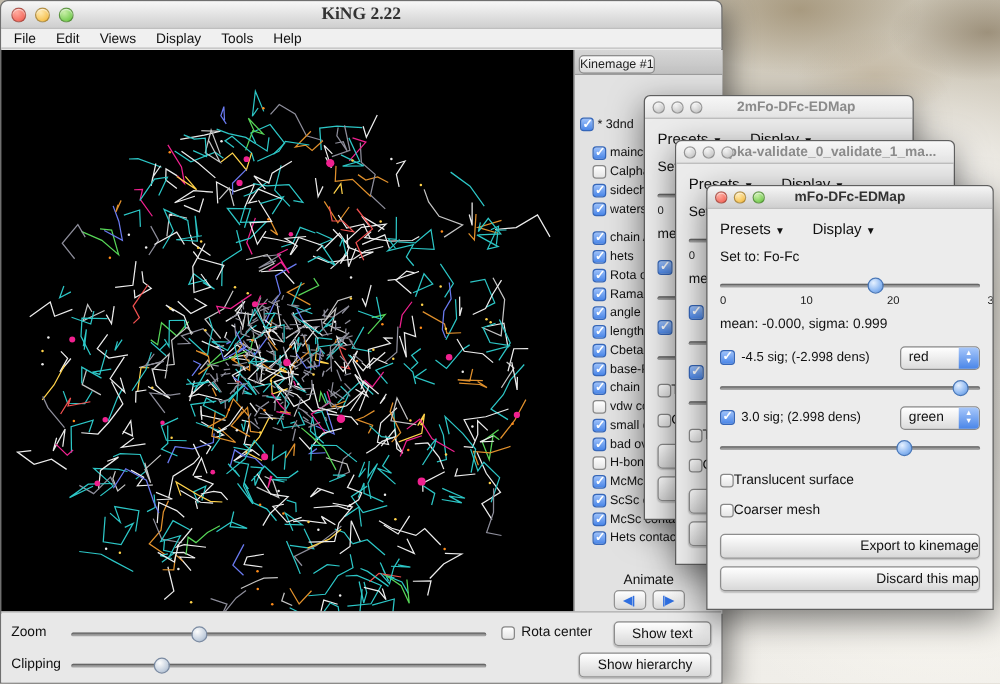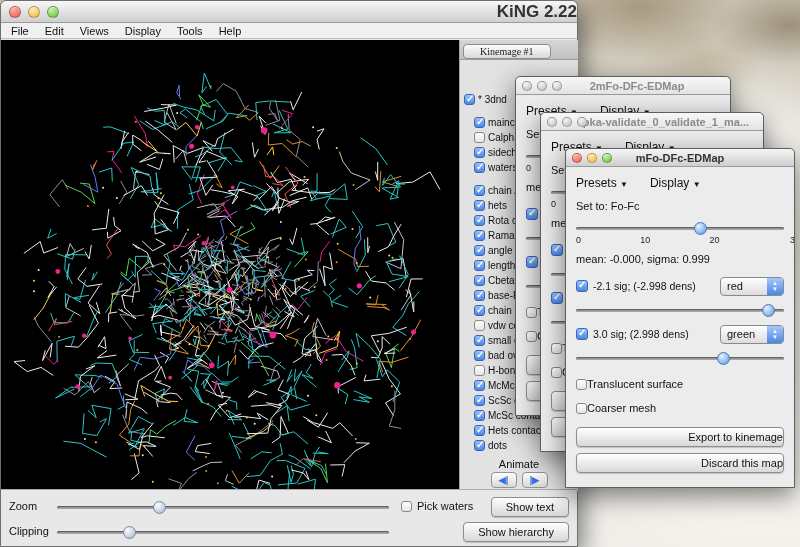--- a/index.html
+++ b/index.html
@@ -46,35 +46,35 @@
            box-shadow:inset 0 1px 1px rgba(0,0,0,.35); }
   .thumb { position:absolute; top:1px; width:13px; height:13px; margin-left:-7px; border-radius:50%;
            background:radial-gradient(circle at 35% 30%, #fdfdfd, #c2cedd 65%, #93a7c0);
            border:1px solid #7b8ba2; }
 
   
   .king { position:absolute; left:0; top:0; width:578px; height:547px; z-index:1;
           background:#e8e8e8; border:1px solid #6f6f6f; border-radius:6px 6px 0 0;
           box-shadow:6px 8px 22px rgba(0,0,0,.45); }
   .tb { height:22px; background:linear-gradient(#f7f7f7,#cfcfcf); border-bottom:1px solid #9c9c9c;
-        border-radius:6px 6px 0 0; position:relative; text-align:right;
-        font-size:17px; font-weight:bold; color:#333; line-height:22px; }
+        border-radius:6px 6px 0 0; position:relative; text-align:center;
+        font-size:14px; font-weight:bold; color:#333; line-height:22px;font-family:Liberation Serif, serif; }
   .menubar { height:16px; background:#f0f0f0; border-bottom:1px solid #bdbdbd;
              font-size:11px; display:flex; align-items:center; padding-left:2px; color:#111; }
   .menu-item { padding:0 8px; }
 
   .canvas { position:absolute; left:0; top:39px; width:458px; height:451px; background:#000; overflow:hidden; }
   .canvas svg { display:block; width:100%; height:100%; }
 
   .sidepanel { position:absolute; left:458px; top:39px; width:119px; height:451px;
                background:#e2e2e2; border-left:1px solid #a5a5a5; overflow:hidden; }
   .tabstrip { height:20px; background:linear-gradient(#d6d6d6,#c2c2c2); border-bottom:1px solid #9d9d9d;
               padding:1px 3px; }
   .tab { display:inline-block; font-size:10px; background:linear-gradient(#fcfcfc,#dadada);
-         border:1px solid #8d8d8d; border-radius:4px; padding:1px 16px; color:#222;font-family:Liberation Serif, serif; }
+         border:1px solid #8d8d8d; border-radius:4px; padding:1px 0; color:#222; }
   .chk-list { padding-top:32px; }
   .chk-row { display:flex; align-items:center; gap:3px; height:15px; font-size:10px; color:#111; }
   .chk-row.gap { margin-top:8px; }
   .chk-row .lbl { white-space:nowrap; overflow:hidden; }
   .animate { position:absolute; left:0; right:0; bottom:3px; text-align:center; font-size:11px; color:#111; }
   .stepbtns { display:flex; justify-content:center; gap:5px; margin-top:2px; }
   .stepbtn { width:26px; height:16px; border:1px solid #939393; border-radius:4px;
              background:linear-gradient(#ffffff,#d8d8d8); color:#2f6fe0;
              font-size:9px; line-height:14px; text-align:center; font-weight:bold; }
 
@@ -976,44 +976,40 @@
           <span class="lbl">ScSc contacts</span>
         </div>
         <div class="chk-row" style="padding-left: 14px;">
           <span class="cb on"></span>
           <span class="lbl">McSc contacts</span>
         </div>
         <div class="chk-row" style="padding-left: 14px;">
           <span class="cb on"></span>
           <span class="lbl">Hets contacts</span>
         </div>
-        <div class="chk-row" style="padding-left: 14px;">
-          <span class="cb on"></span>
-          <span class="lbl">dots</span>
-        </div>
       </div>
     <div class="animate">
       <div>Animate</div>
       <div class="stepbtns">
         <span class="stepbtn">◀|</span>
         <span class="stepbtn">|▶</span>
       </div>
     </div>
   </div>
 
   <div class="bottombar">
     <div class="ctl-row r1">
       <span class="ctl-label">Zoom</span>
       <div class="ctl-slider slider">
         <span class="track"></span>
         <span class="thumb" style="left: 31%;"></span>
       </div>
       <span class="pickcenter">
         <span class="cb"></span>
-        <span>Pick waters</span>
+        <span>Rota center</span>
       </span>
       <span class="ctl-btn">
         <span class="btn">Show text</span>
       </span>
     </div>
     <div class="ctl-row r2">
       <span class="ctl-label">Clipping</span>
       <div class="ctl-slider slider">
         <span class="track"></span>
         <span class="thumb" style="left: 22%;"></span>
@@ -1184,21 +1180,21 @@
     </div>
     <div class="ticks">
       <span style="left:0%">0</span>
       <span style="left:33.3%">10</span>
       <span style="left:66.6%">20</span>
       <span style="left:100%">30</span>
     </div>
     <div class="meanline">mean: -0.000, sigma: 0.999</div>
     <div class="sigrow">
       <span class="cb on"></span>
-      <span class="siglbl">-2.1 sig; (-2.998 dens)</span>
+      <span class="siglbl">-4.5 sig; (-2.998 dens)</span>
       <span class="popup">
         <span>red</span>
         <span class="arrows">
             <span>▲</span>
             <span>▼</span>
           </span>
       </span>
     </div>
     <div class="slider">
       <span class="track"></span>

